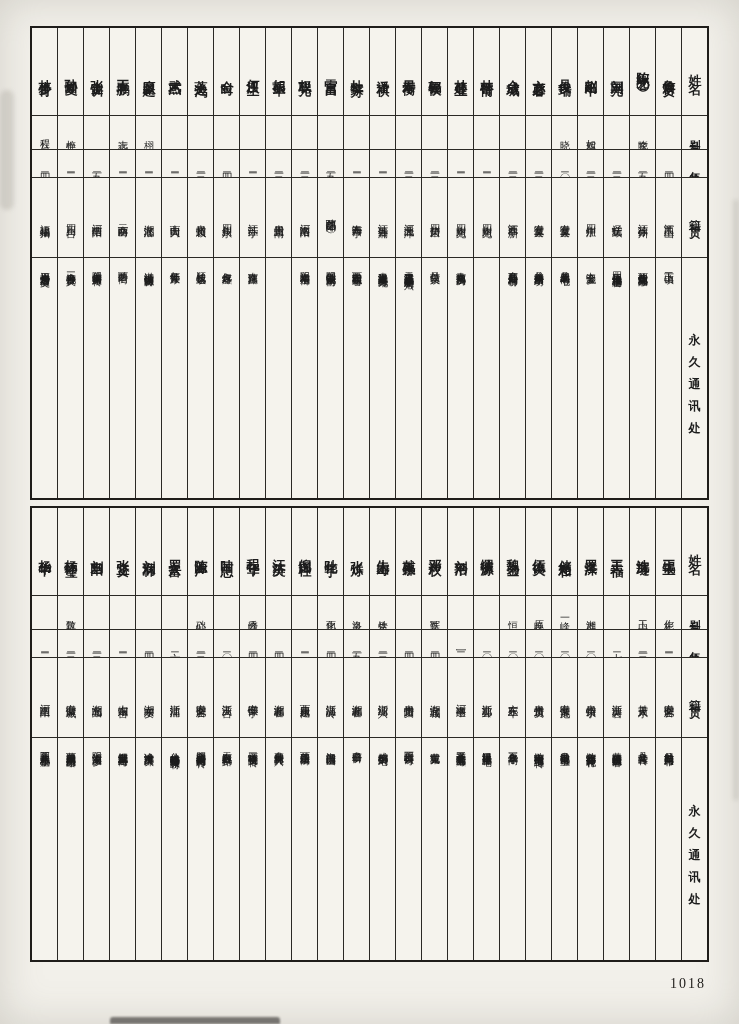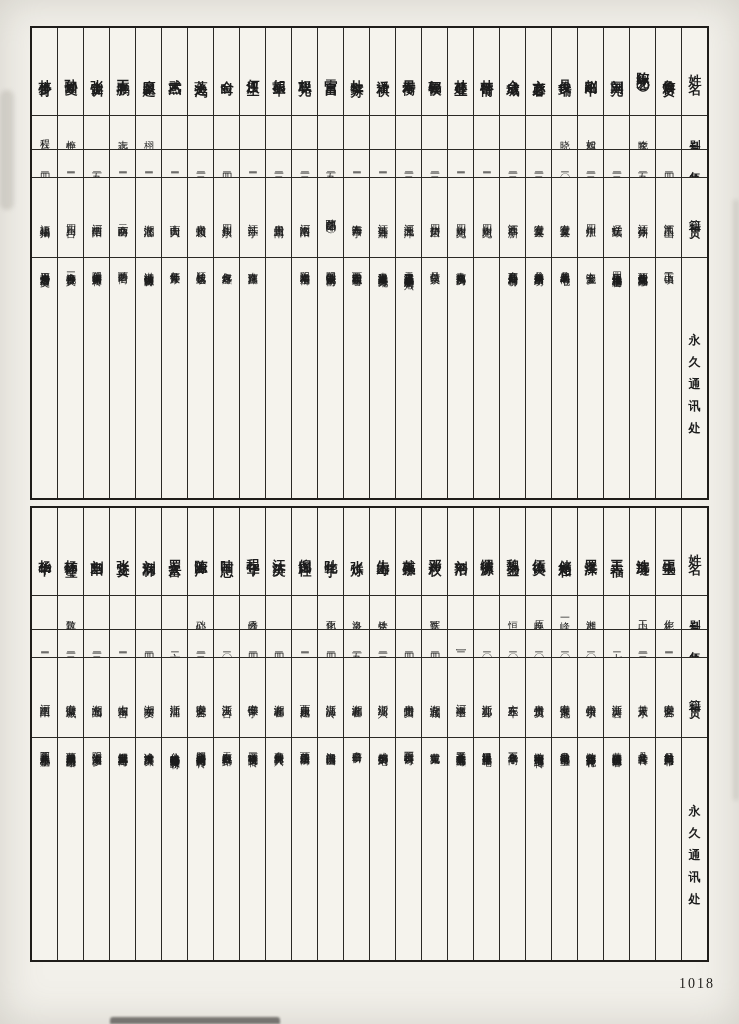--- a/index.html
+++ b/index.html
@@ -34,21 +34,21 @@
   .native .vtext  { font-size:10.5px; letter-spacing:1px; }
   .address .vtext { font-size:10px; letter-spacing:.5px; line-height:12px; max-height:100%; }
   .header-col .cell { align-items:center; }
   .header-col .vtext { font-weight:700; }
   .header-col .name .vtext   { font-size:13px; letter-spacing:8px; }
   .header-col .alias .vtext  { font-size:11px; letter-spacing:2px; }
   .header-col .age .vtext    { font-size:11px; letter-spacing:2px; }
   .header-col .native .vtext { font-size:12px; letter-spacing:8px; }
   .header-col .address { align-items:center; padding-top:0; }
   .header-col .address .vtext{ font-size:12px; letter-spacing:22px; }
-  .page-number { position:absolute; right:24px; bottom:32px; font-size:14px; letter-spacing:2px; color:#23211e; }
+  .page-number { position:absolute; right:33px; bottom:32px; font-size:14px; letter-spacing:2px; color:#23211e; }
   .artifact { position:absolute; pointer-events:none; }
   .artifact.smudge-left { left:0; top:90px; width:14px; height:120px; background:rgba(110,105,95,.18); border-radius:8px; filter:blur(2px); }
   .artifact.bottom-bar { left:110px; bottom:0; width:170px; height:7px; background:rgba(30,28,25,.55); border-radius:3px 3px 0 0; filter:blur(1px); }
   .artifact.right-streak { right:0; top:200px; width:6px; height:600px; background:rgba(110,105,95,.15); filter:blur(2px); }
 </style>
 </head>
 <body>
 
 <div class="page">
   <div class="artifact smudge-left"></div>

